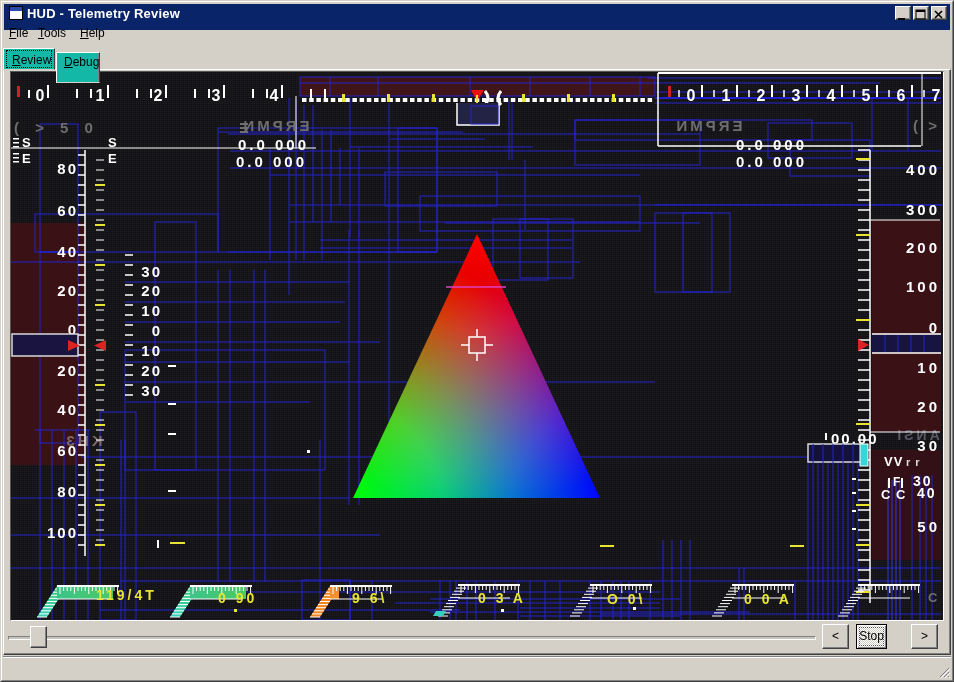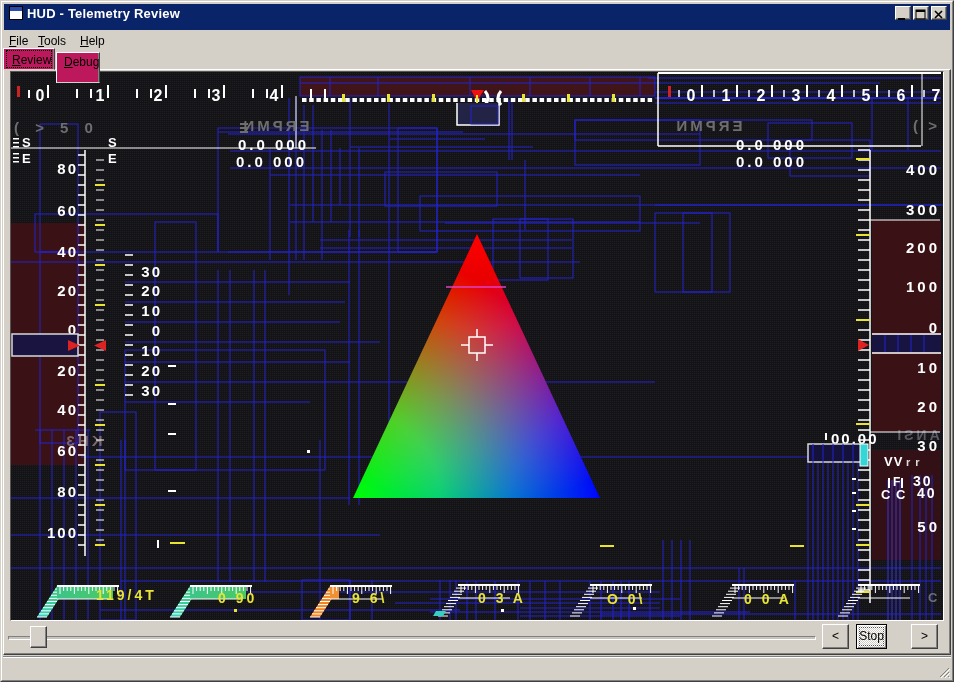--- a/index.html
+++ b/index.html
@@ -2,23 +2,23 @@
 <html><head><meta charset="utf-8"><style>
 * { margin:0; padding:0; box-sizing:border-box; }
 body { width:954px; height:682px; font-family:"Liberation Sans",sans-serif; background:#d4d0c8; position:relative; overflow:hidden; }
 .f1 { position:absolute; inset:0; border:1px solid; border-color:#d4d0c8 #404040 #404040 #d4d0c8; }
 .f2 { position:absolute; inset:1px; border:1px solid; border-color:#fff #808080 #808080 #fff; background:#d4d0c8; }
 .title { position:absolute; left:4px; top:4px; right:4px; height:26px; background:#0a246a; color:#fff; }
 .title .txt { position:absolute; left:23px; top:2px; font-size:13px; font-weight:bold; letter-spacing:0.2px; }
 .icon { position:absolute; left:5px; top:2px; width:14px; height:14px; background:#fff; border:1px solid #000; }
 .icon i { position:absolute; left:0; right:0; top:0; height:4px; background:#2a4aaa; display:block; }
 .tbtn { position:absolute; top:2px; width:16px; height:14px; background:#d4d0c8; border:1px solid; border-color:#fff #404040 #404040 #fff; box-shadow:inset -1px -1px 0 #808080, inset 1px 1px 0 #d4d0c8; }
-.menu { position:absolute; left:4px; top:24px; right:4px; height:18px; font-size:12px; color:#000;margin-top:8px; }
+.menu { position:absolute; left:4px; top:24px; right:4px; height:18px; font-size:12px; color:#000; }
 .menu span { position:absolute; top:2px; }
-.tab { position:absolute; background:#be185d; border:1px solid; border-color:#fff #404040 #d4d0c8 #fff; box-shadow:inset -1px 0 0 #808080; font-size:12px; }
+.tab { position:absolute; background:#14b8a6; border:1px solid; border-color:#fff #404040 #d4d0c8 #fff; box-shadow:inset -1px 0 0 #808080; font-size:12px; }
 .page { position:absolute; left:3px; top:69px; width:948px; height:586px; background:#d4d0c8; border:1px solid; border-color:#fff #404040 #404040 #fff; box-shadow:inset -1px -1px 0 #808080, inset 1px 1px 0 #d4d0c8; }
 .cv { position:absolute; left:10px; top:71px; width:934px; height:550px; border:1px solid; border-color:#555 #fff #fff #555; background:#151515; }
 .track { position:absolute; left:8px; top:636px; width:808px; height:4px; border:1px solid; border-color:#808080 #fff #fff #808080; background:#c8c4bc; }
 .thumb { position:absolute; left:30px; top:626px; width:17px; height:22px; background:#d4d0c8; border:1px solid; border-color:#fff #404040 #404040 #fff; box-shadow:inset -1px -1px 0 #808080; }
 .btn { position:absolute; top:624px; height:25px; background:#d4d0c8; border:1px solid; border-color:#fff #404040 #404040 #fff; box-shadow:inset -1px -1px 0 #808080; font-size:12px; text-align:center; padding-top:4px; }
 .etch { position:absolute; left:3px; top:656px; width:948px; height:2px; border-top:1px solid #808080; border-bottom:1px solid #fff; }
 u { text-decoration:underline; }
 </style></head><body>
 <div class="f1"></div>
 <div class="f2"></div>

